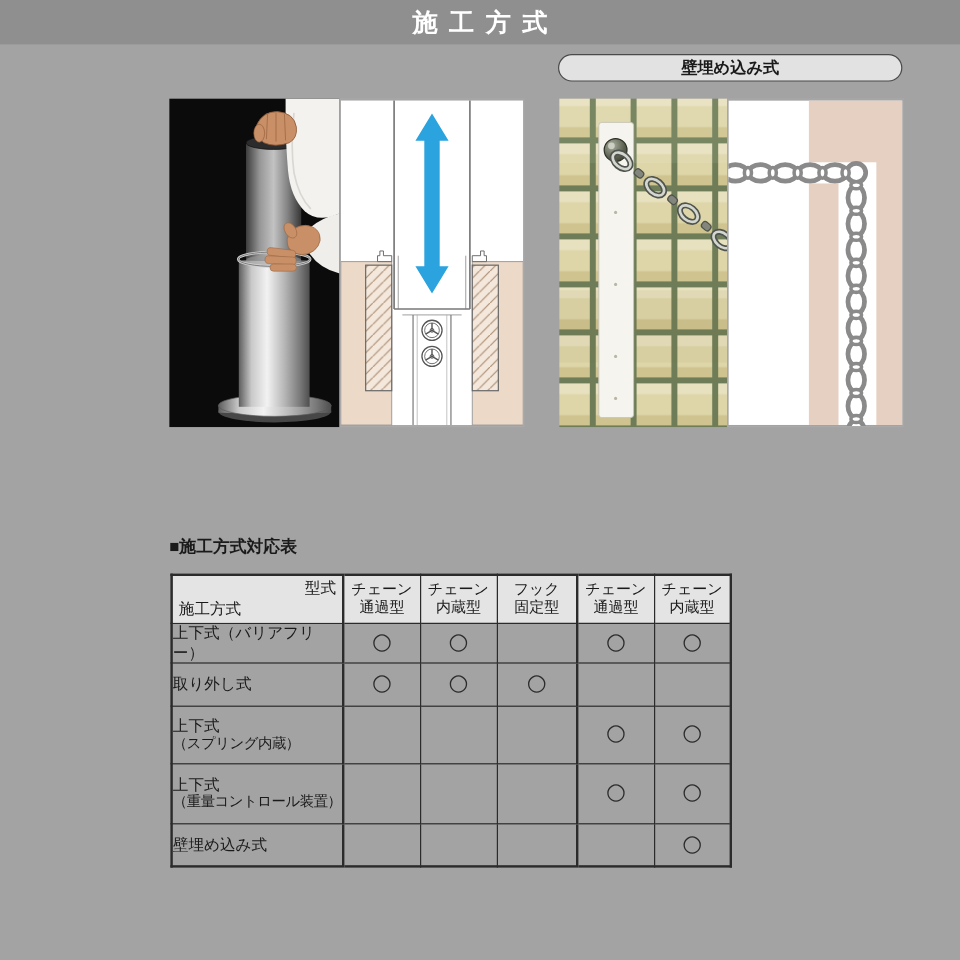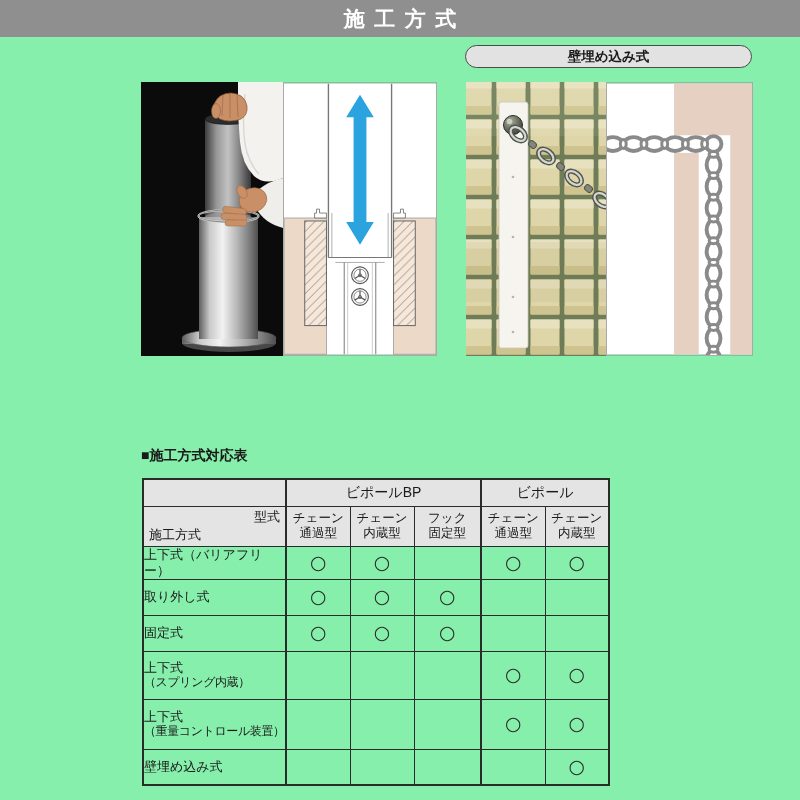--- a/index.html
+++ b/index.html
@@ -1,17 +1,17 @@
 <!DOCTYPE html>
 <html style="--banner-bg: #8f8f8f; --banner-text: #ffffff; --pill-bg: #e2e2e2; --pill-border: #4a4a4a; --header-bg: #e4e4e4; --table-border: #2b2b2b; --text: #1a1a1a; --arrow-blue: #2ba3de; --concrete-beige: #ecd9c8; --wall-pink: #e6d0c1; --tile-cream: #ded5a8; --tile-grout: #6e7d57; --chain-gray: #8a8a8a;"><head>
 <meta charset="utf-8">
 <style>
   html,body{margin:0;padding:0;background:#fff;}
   body{font-family:"Liberation Sans","DejaVu Sans",sans-serif;color:var(--text,#1a1a1a);}
-  .canvas{position:relative;width:800px;height:800px;background:#86efac;overflow:hidden;}
+  .canvas{position:relative;width:800px;height:800px;background:#a3a3a3;overflow:hidden;}
 
   
   .banner{position:absolute;left:0;top:0;width:800px;height:37px;
     background:var(--banner-bg,#8f8f8f);display:flex;align-items:center;justify-content:center;}
   .banner span{color:var(--banner-text,#fff);font-size:21px;font-weight:bold;
     letter-spacing:0.45em;text-indent:0.45em;}
 
   
   .pill{position:absolute;height:23px;background:var(--pill-bg,#e2e2e2);
     border:1.5px solid var(--pill-border,#4a4a4a);border-radius:13px;
@@ -273,25 +273,20 @@
   <table class="matrix" style="left:142px;top:478px;">
     <colgroup>
       <col style="width:143px">
         <col style="width:64px">
         <col style="width:64px">
       <col style="width:67px">
         <col style="width:64px">
         <col style="width:64px">
     </colgroup>
     <tbody>
-      <tr class="g-row" style="height:27px;">
-        <th></th>
-        <th colspan="3" class="sep">ビポールBP</th>
-        <th colspan="2" class="sep">ビポール</th>
-      </tr>
       <tr class="c-row" style="height:40px;">
         <th class="diag">
           <span class="tl">型式</span>
           <span class="bl">施工方式</span>
         </th>
         <th class="sep"><span>チェーン</span><br><span>通過型</span></th>
         <th><span>チェーン</span><br><span>内蔵型</span></th>
         <th><span>フック</span><br><span>固定型</span></th>
         <th class="sep"><span>チェーン</span><br><span>通過型</span></th>
         <th><span>チェーン</span><br><span>内蔵型</span></th>
@@ -306,28 +301,20 @@
         <td class="markcell"><span class="mark">○</span></td>
       </tr>
       <tr style="height:36px;margin-left:23px;">
         <td class="rowlabel"><span>取り外し式</span><span class="l2"></span></td>
         <td class="markcell sep"><span class="mark">○</span></td>
         <td class="markcell"><span class="mark">○</span></td>
         <td class="markcell"><span class="mark">○</span></td>
         <td class="markcell sep"><span class="mark"></span></td>
         <td class="markcell"><span class="mark"></span></td>
       </tr>
-      <tr style="height:36px;">
-        <td class="rowlabel"><span>固定式</span><span class="l2"></span></td>
-        <td class="markcell sep"><span class="mark">○</span></td>
-        <td class="markcell"><span class="mark">○</span></td>
-        <td class="markcell"><span class="mark">○</span></td>
-        <td class="markcell sep"><span class="mark"></span></td>
-        <td class="markcell"><span class="mark"></span></td>
-      </tr>
       <tr style="height:48px;">
         <td class="rowlabel"><span>上下式</span><span class="l2">（スプリング内蔵）</span></td>
         <td class="markcell sep"><span class="mark"></span></td>
         <td class="markcell"><span class="mark"></span></td>
         <td class="markcell"><span class="mark"></span></td>
         <td class="markcell sep"><span class="mark">○</span></td>
         <td class="markcell"><span class="mark">○</span></td>
       </tr>
       <tr style="height:50px;">
         <td class="rowlabel"><span>上下式</span><span class="l2">（重量コントロール装置）</span></td>

